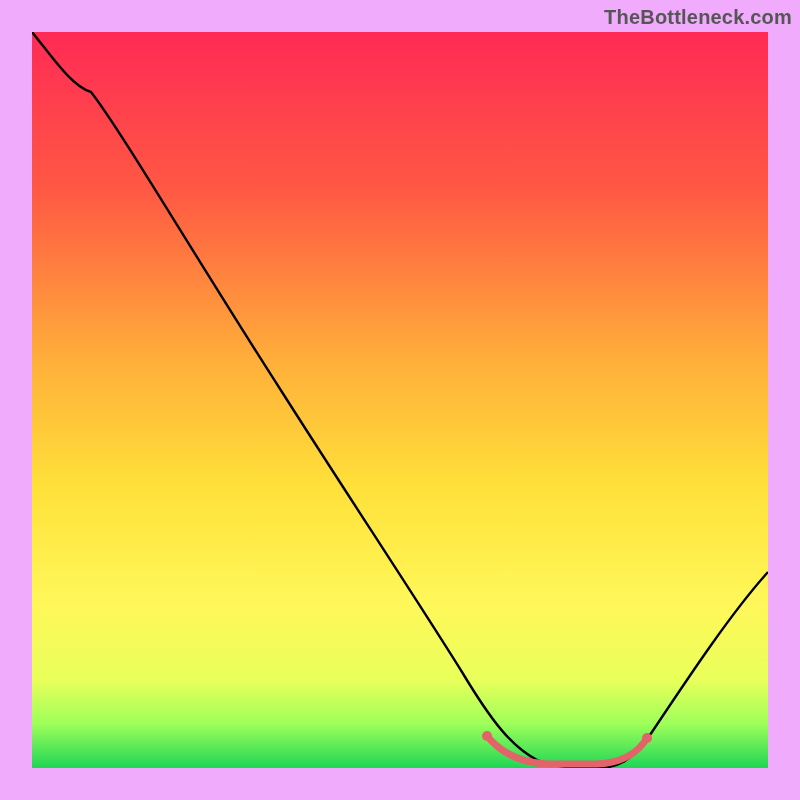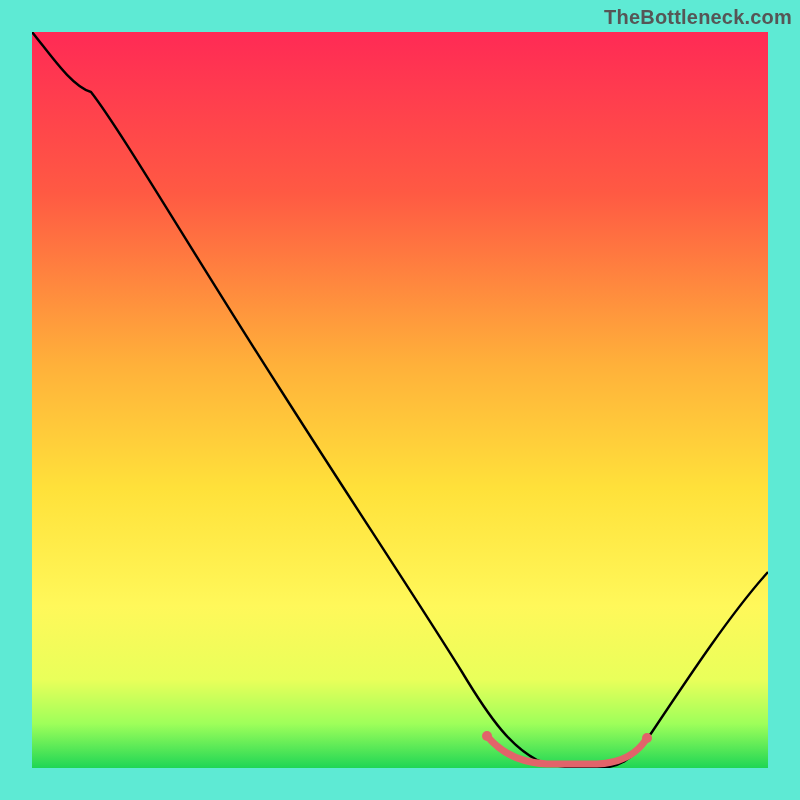--- a/index.html
+++ b/index.html
@@ -9,21 +9,21 @@
     height: 800px;
     background: #000;
     overflow: hidden;
   }
   .frame {
     position: absolute;
     left: 0;
     top: 0;
     width: 800px;
     height: 800px;
-    background: #5eead4;
+    background: #f0abfc;
   }
   .plot {
     position: absolute;
     left: 32px;
     top: 32px;
     width: 736px;
     height: 736px;
     overflow: hidden;
   }
   .gradient {

